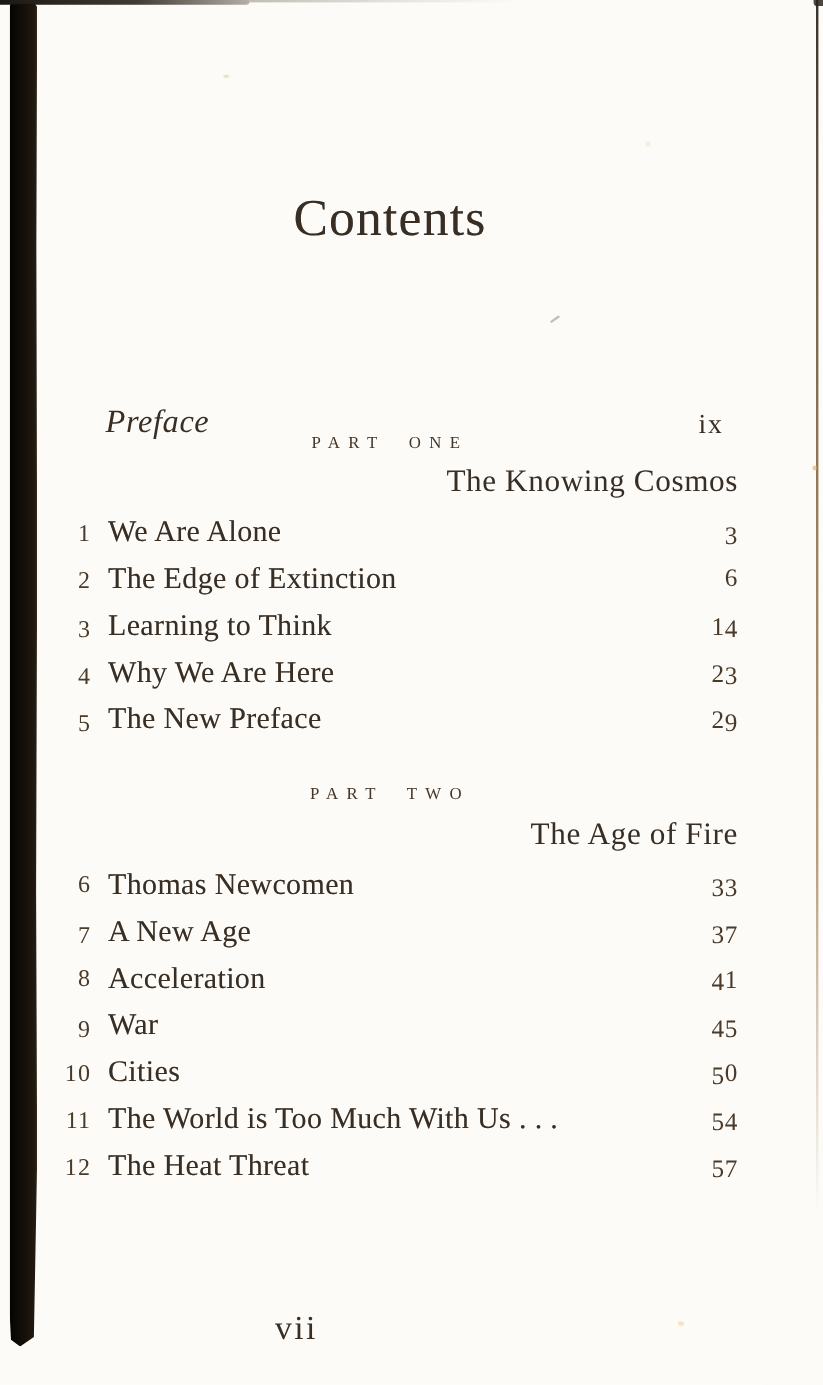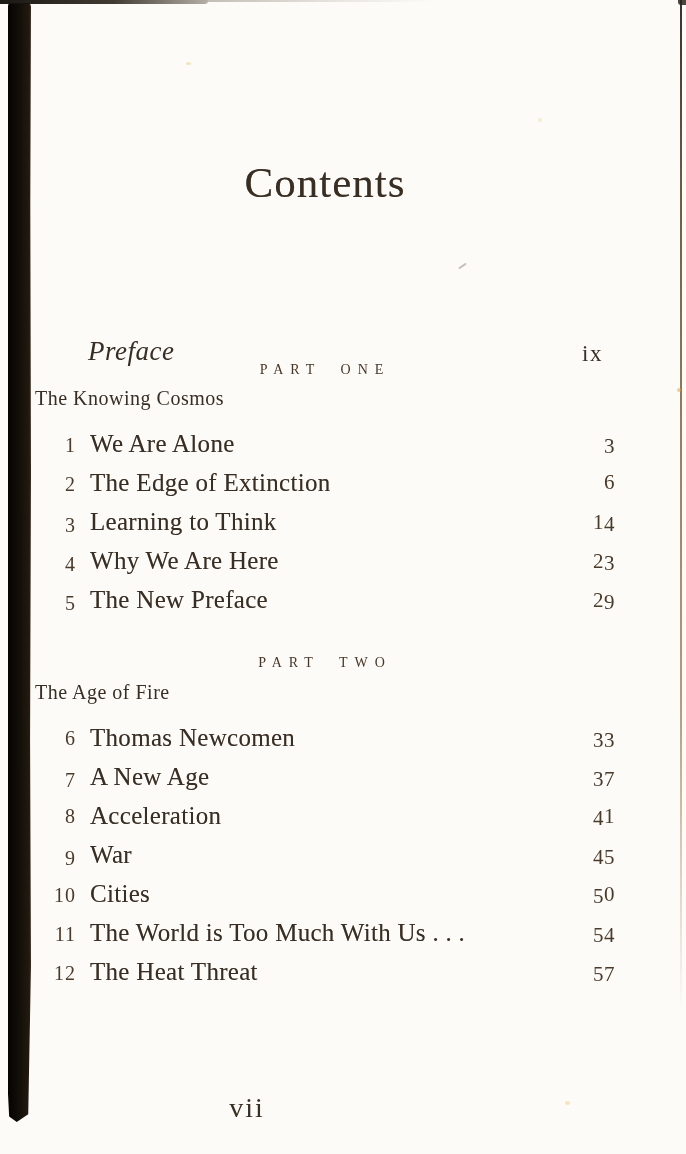--- a/index.html
+++ b/index.html
@@ -50,21 +50,21 @@
     top:161px;text-align:center;font-size:43px;letter-spacing:1px;
     text-shadow:0 0 .5px rgba(60,45,30,.45);
   }
   .preface-row{top:294px;height:34px;margin-top:44px;}
   .preface-label{position:absolute;left:53px;font-style:italic;font-size:27px;letter-spacing:.5px;}
   .preface-page{position:absolute;right:12px;top:4px;font-size:23px;letter-spacing:1.5px;}
   .kicker{
     text-align:center;font-size:14px;letter-spacing:7px;word-spacing:9px;
     color:var(--kicker,#463627);font-weight:400;
   }
-  .part-title{text-align:left;font-size:20px;letter-spacing:.5px;}
+  .part-title{text-align:right;font-size:26px;letter-spacing:.5px;}
   .toc-row{position:absolute;width:100%;height:30px;line-height:1;}
   .ch-num{
     position:absolute;left:0;width:41px;text-align:right;
     font-size:20px;top:4px;letter-spacing:1px;color:var(--ink-light,#4a3a2a);
   }
   .ch-title{
     position:absolute;left:55px;font-size:25px;letter-spacing:.3px;
     text-shadow:0 0 .4px rgba(60,45,30,.4);
   }
   .ch-page{

